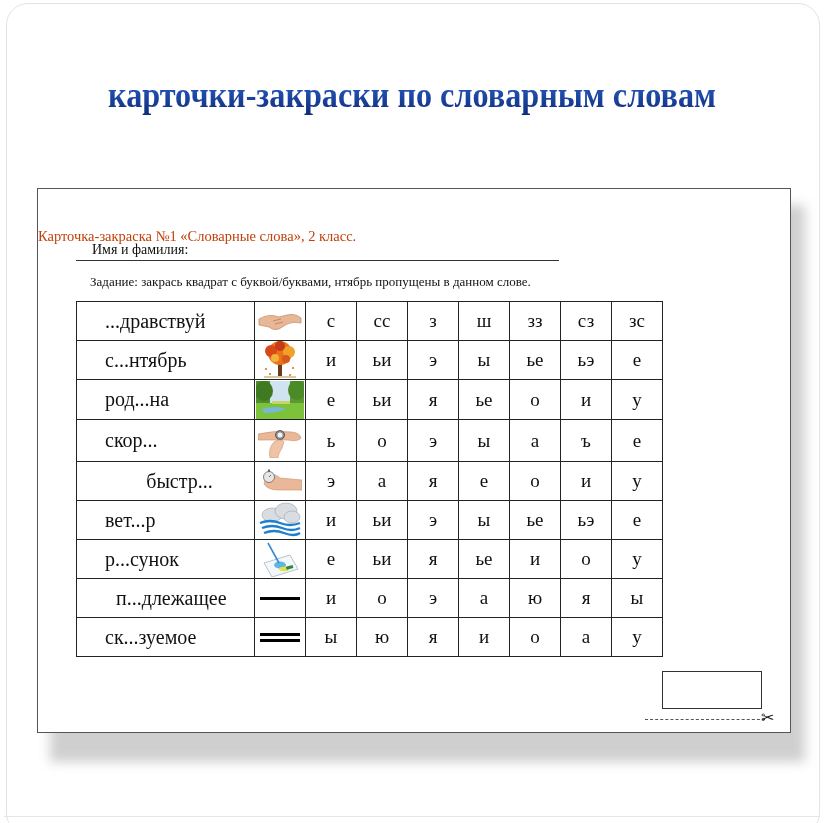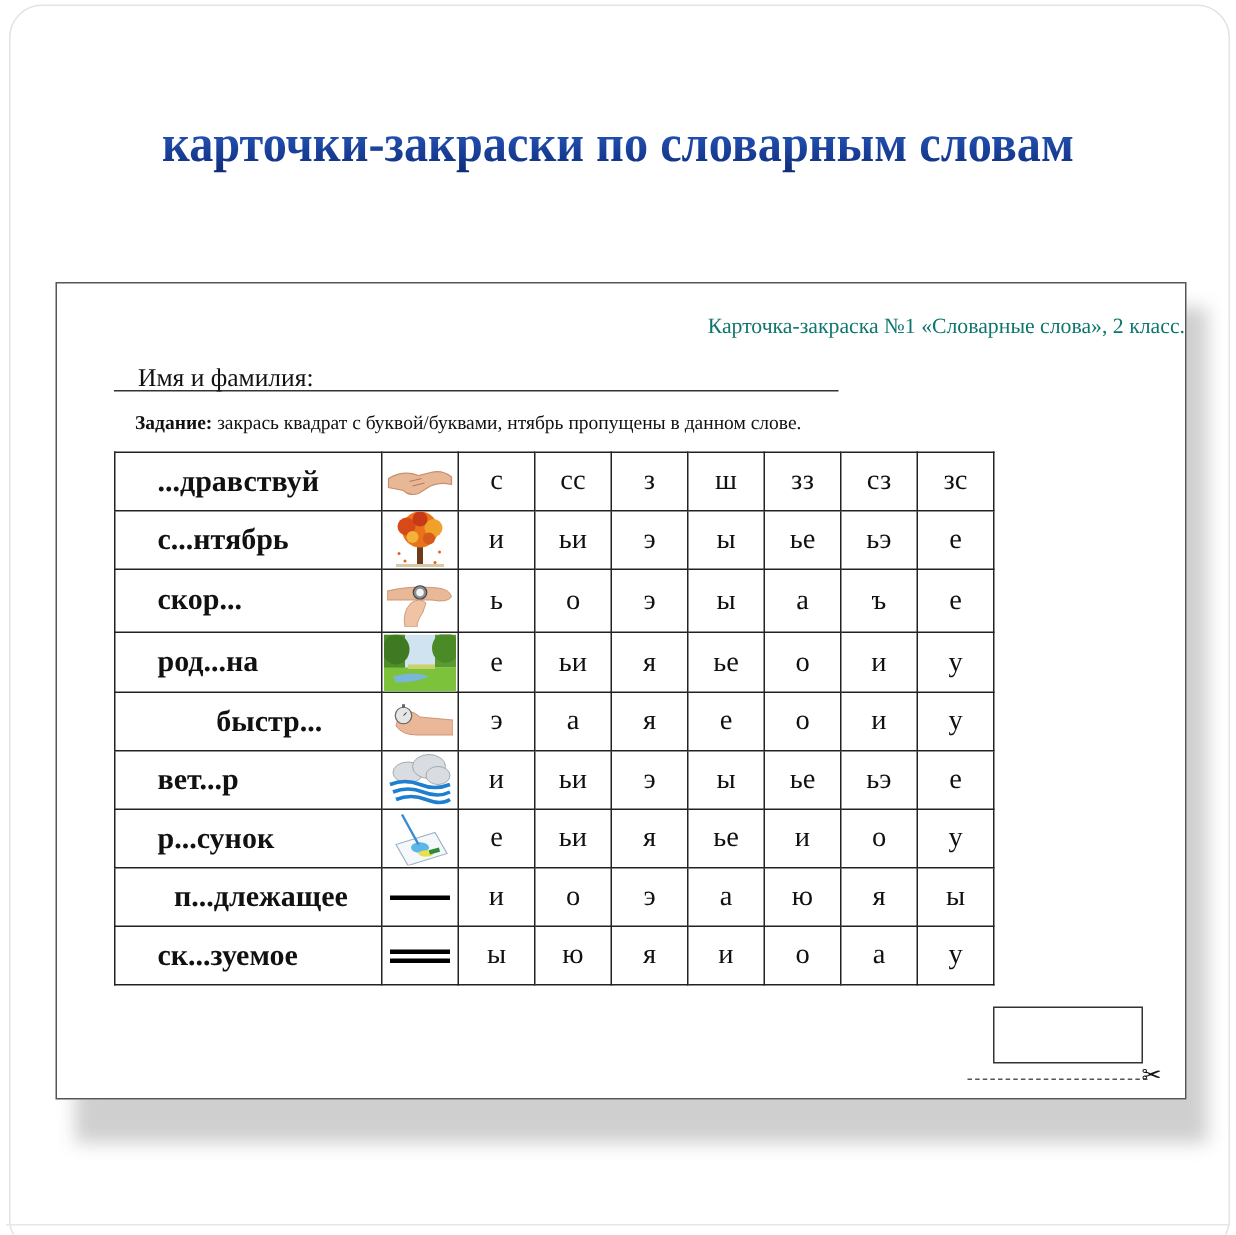--- a/index.html
+++ b/index.html
@@ -19,40 +19,40 @@
   }
   .card-shadow {
     position: absolute; left: 50px; top: 205px; width: 755px; height: 557px;
     background: #cfcfcf; filter: blur(6px);
   }
   .card {
     position: absolute; left: 37px; top: 188px; width: 754px; height: 545px;
     background: #fff; border: 1px solid #555; box-sizing: border-box;
   }
   .card-heading {
-    position: absolute; left: 0; width: 100%; top: 21px; text-align: right;
-    font-size: 14.5px; color: #0f766e;
+    position: absolute; left: 0; width: 100%; top: 39px; text-align: left;
+    font-size: 14.5px; color: #c2410c;
   }
   .name-line {
     position: absolute; left: 38px; top: 53px; width: 483px; height: 18px;
     border-bottom: 1px solid #333;
   }
-  .name-label { position: absolute; left: 16px; top: 0px; font-size: 17px; color: #111; }
+  .name-label { position: absolute; left: 16px; top: 0px; font-size: 14px; color: #111; }
   .task {
     position: absolute; left: 52px; top: 85px; font-size: 13px; color: #111;
   }
-  .task b { font-weight: bold; }
+  .task b { font-weight: normal; }
   table.grid {
     position: absolute; left: 38px; top: 112px; border-collapse: collapse;
   }
   table.grid td {
     border: 1px solid #222; padding: 0; height: 38px; text-align: center;
     font-size: 19px; color: #111; vertical-align: middle;
   }
-  table.grid td.word { width: 178px; text-align: left; padding-left: 28px; box-sizing: border-box; font-size: 20px; font-weight: bold; }
+  table.grid td.word { width: 178px; text-align: left; padding-left: 28px; box-sizing: border-box; font-size: 20px; }
   table.grid td.pic { width: 50px; }
   table.grid td.opt { width: 50px; }
   .pic-box { width: 48px; height: 36px; margin: 0 auto; position: relative; display: flex; align-items: center; justify-content: center; }
   .answer-box {
     position: absolute; left: 624px; top: 482px; width: 100px; height: 38px;
     border: 1.5px solid #333; box-sizing: border-box;
   }
   .cut-line {
     position: absolute; left: 607px; top: 530px; width: 120px; height: 0;
     border-top: 1px dashed #555;
@@ -119,40 +119,20 @@
           </td>
           <td class="opt">и</td>
           <td class="opt">ьи</td>
           <td class="opt">э</td>
           <td class="opt">ы</td>
           <td class="opt">ье</td>
           <td class="opt">ьэ</td>
           <td class="opt">е</td>
         </tr>
         <tr>
-          <td class="word" style="height: 42px;">скор...</td>
-          <td class="pic">
-            <div class="pic-box">
-              <svg width="44" height="34" viewBox="0 0 44 34">
-                <path d="M0 10 Q16 6 34 8 Q42 9 43 14 Q40 18 30 16 L0 16 Z" fill="#e9b897" stroke="#c98f6e" stroke-width="0.6"></path>
-                <circle cx="22" cy="11" r="4.5" fill="#8a8f96" stroke="#444" stroke-width="0.8"></circle>
-                <circle cx="22" cy="11" r="2.5" fill="#f4f4f4"></circle>
-                <path d="M12 34 Q10 24 16 18 Q22 14 26 18 L24 24 Q20 30 20 34 Z" fill="#efc3a4" stroke="#c99576" stroke-width="0.6"></path>
-              </svg>
-            </div>
-          </td>
-          <td class="opt">ь</td>
-          <td class="opt">о</td>
-          <td class="opt">э</td>
-          <td class="opt">ы</td>
-          <td class="opt">а</td>
-          <td class="opt">ъ</td>
-          <td class="opt">е</td>
-        </tr>
-        <tr>
           <td class="word" style="height: 40px;">род...на</td>
           <td class="pic">
             <div class="pic-box">
               <svg width="48" height="38" viewBox="0 0 48 38">
                 <rect width="48" height="38" fill="#cfe3f0"></rect>
                 <rect y="0" width="14" height="24" fill="#4f8c2a"></rect>
                 <rect x="34" y="0" width="14" height="22" fill="#5c9a30"></rect>
                 <ellipse cx="8" cy="10" rx="9" ry="10" fill="#3f7a22"></ellipse>
                 <ellipse cx="41" cy="9" rx="9" ry="10" fill="#4a8a27"></ellipse>
                 <rect y="22" width="48" height="16" fill="#7cc23a"></rect>
@@ -161,20 +141,40 @@
               </svg>
             </div>
           </td>
           <td class="opt">е</td>
           <td class="opt">ьи</td>
           <td class="opt">я</td>
           <td class="opt">ье</td>
           <td class="opt">о</td>
           <td class="opt">и</td>
           <td class="opt">у</td>
+        </tr>
+        <tr>
+          <td class="word" style="height: 42px;">скор...</td>
+          <td class="pic">
+            <div class="pic-box">
+              <svg width="44" height="34" viewBox="0 0 44 34">
+                <path d="M0 10 Q16 6 34 8 Q42 9 43 14 Q40 18 30 16 L0 16 Z" fill="#e9b897" stroke="#c98f6e" stroke-width="0.6"></path>
+                <circle cx="22" cy="11" r="4.5" fill="#8a8f96" stroke="#444" stroke-width="0.8"></circle>
+                <circle cx="22" cy="11" r="2.5" fill="#f4f4f4"></circle>
+                <path d="M12 34 Q10 24 16 18 Q22 14 26 18 L24 24 Q20 30 20 34 Z" fill="#efc3a4" stroke="#c99576" stroke-width="0.6"></path>
+              </svg>
+            </div>
+          </td>
+          <td class="opt">ь</td>
+          <td class="opt">о</td>
+          <td class="opt">э</td>
+          <td class="opt">ы</td>
+          <td class="opt">а</td>
+          <td class="opt">ъ</td>
+          <td class="opt">е</td>
         </tr>
         <tr>
           <td class="word" style="height: 39px; text-align: center;">быстр...</td>
           <td class="pic">
             <div class="pic-box">
               <svg width="44" height="26" viewBox="0 0 44 26">
                 <path d="M8 8 Q16 4 22 10 L44 12 L44 22 L20 22 Q10 22 6 16 Z" fill="#eab899" stroke="#c98f6e" stroke-width="0.6"></path>
                 <circle cx="11" cy="9" r="5.5" fill="#e6e6e6" stroke="#666" stroke-width="0.8"></circle>
                 <rect x="10" y="1.5" width="2" height="2.5" fill="#666"></rect>
                 <line x1="11" y1="9" x2="13" y2="7" stroke="#333" stroke-width="0.7"></line>

